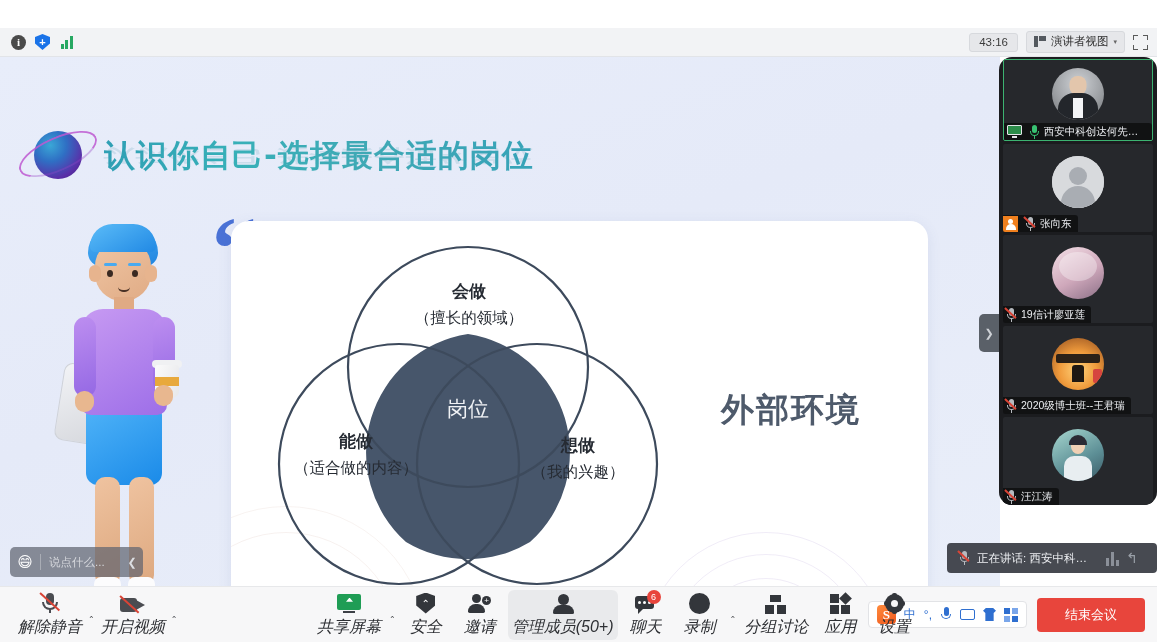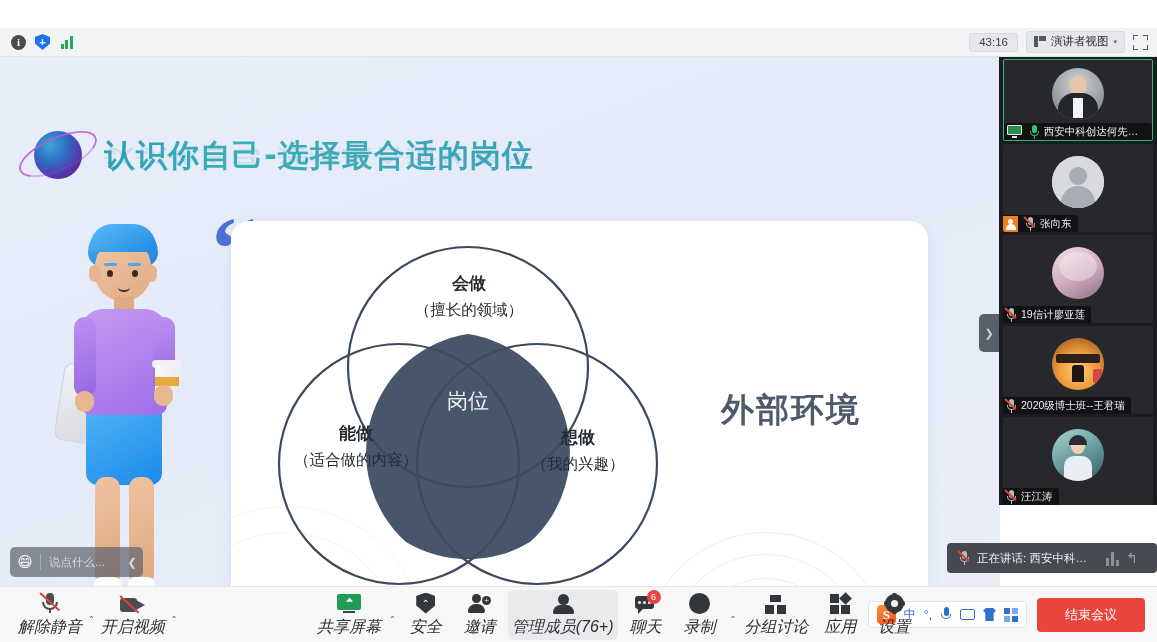--- a/index.html
+++ b/index.html
@@ -119,21 +119,21 @@
   .external-label {
     position:absolute; left:721px; top:331px; font-size:33px; font-weight:bold;
     color:#4e5a6b; letter-spacing:2px;
     font-family:"DejaVu Sans","Liberation Sans",sans-serif;
   }
 
   
   .venn { position:absolute; left:268px; top:185px; width:400px; height:345px; }
   .venn svg { width:400px; height:345px; display:block; }
   .vlabel { position:absolute; text-align:center; font-family:Liberation Serif, serif;
-            color:#262b33; white-space:nowrap; }
+            color:#262b33; white-space:nowrap;margin-top:8px; }
   .vl-title { font-size:17px; font-weight:bold; }
   .vl-sub { font-size:15.5px; font-weight:normal; margin-top:5px; }
   .v-top { left:96px; top:30px; width:210px; }
   .v-left { left:-22px; top:180px; width:220px; }
   .v-right { left:200px; top:184px; width:220px; }
   .v-center { left:135px; top:145px; width:130px; font-size:21px; color:#f0f2f5; font-weight:normal; }
 
   
   .chat-pill {
     position:absolute; left:10px; top:490px; width:133px; height:30px;
@@ -194,21 +194,21 @@
   .panel-handle {
     position:absolute; left:979px; top:314px; width:20px; height:38px;
     background:#5a6068; border-radius:5px 0 0 5px;
     display:flex; align-items:center; justify-content:center;
     color:#cfd2d7; font-size:11px; z-index:6;
   }
 
   
   .panel {
     position:absolute; left:999px; top:57px; width:158px; height:448px;
-    background:#1b1c1f; overflow:hidden;
+    background:#1b1c1f; overflow:hidden;border-radius:13px;
   }
   .ptile { position:relative; width:150px; height:88px; margin:3px auto 0;
            background:#26282c; border-radius:2px; overflow:hidden; }
   .ptile.first { height:82px; margin-top:2px; border:1.5px solid #3cb371; }
   .avatar { position:absolute; left:50%; top:12px; transform:translateX(-50%);
             width:52px; height:52px; border-radius:50%; overflow:hidden; background:#d5d7da; }
   .ptile.first .avatar { top:8px; }
   .av-silhouette { position:absolute; left:0; top:0; width:100%; height:100%;
                    background:#d8dadd; }
   .av-silhouette .h { position:absolute; left:50%; top:22%; transform:translateX(-50%);
@@ -682,21 +682,21 @@
         <span class="lbl">邀请</span>
       </div>
 
       <div class="bt active">
         <span class="gico">
           <span class="people-ico">
               <span class="hd2"></span>
               <span class="bd2"></span>
             </span>
         </span>
-        <span class="lbl">管理成员(76+)</span>
+        <span class="lbl">管理成员(50+)</span>
       </div>
 
       <div class="bt">
         <span class="gico">
           <span class="chat-ico">
             <span class="bub"></span>
               <span class="tail"></span>
             <span class="dots">
                 <i></i>
                 <i></i>

